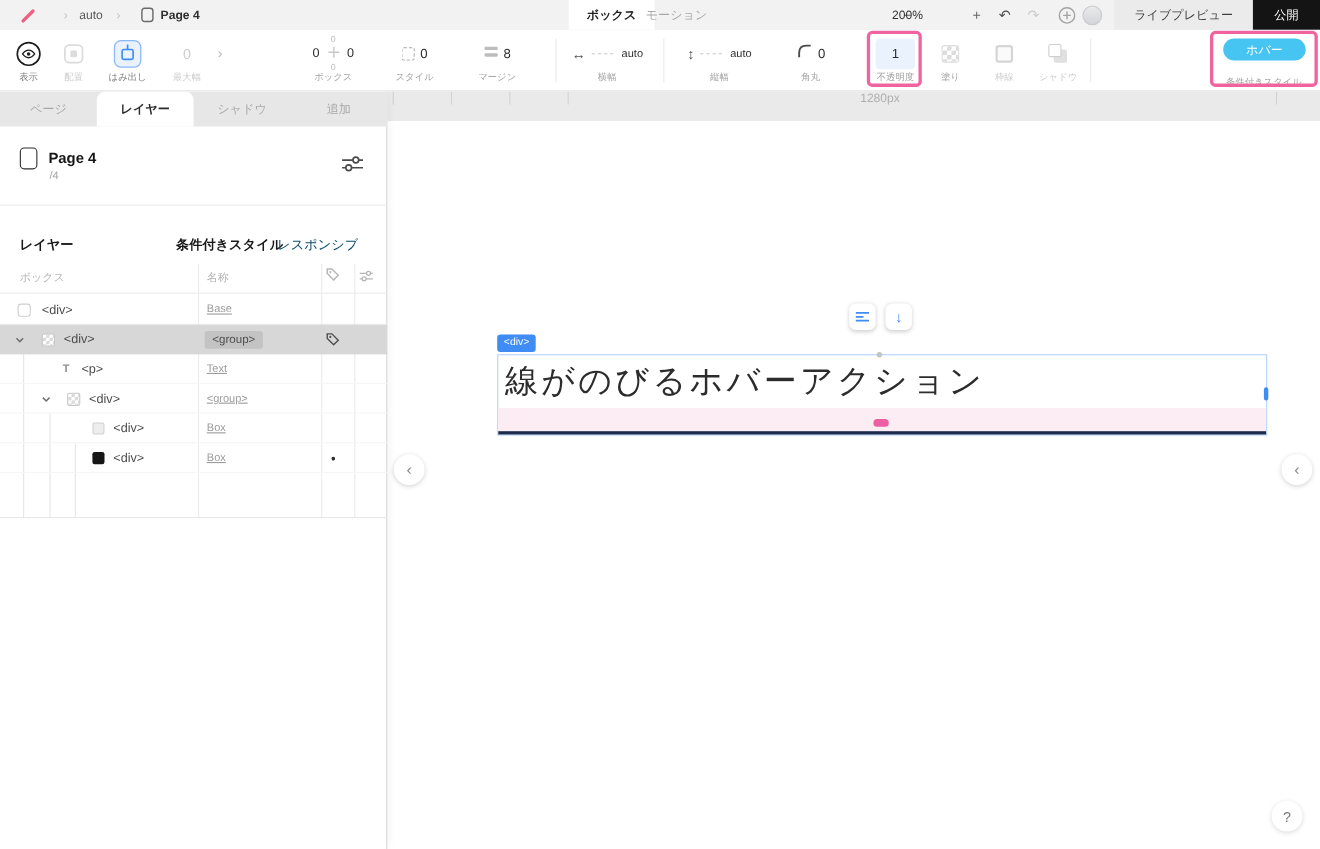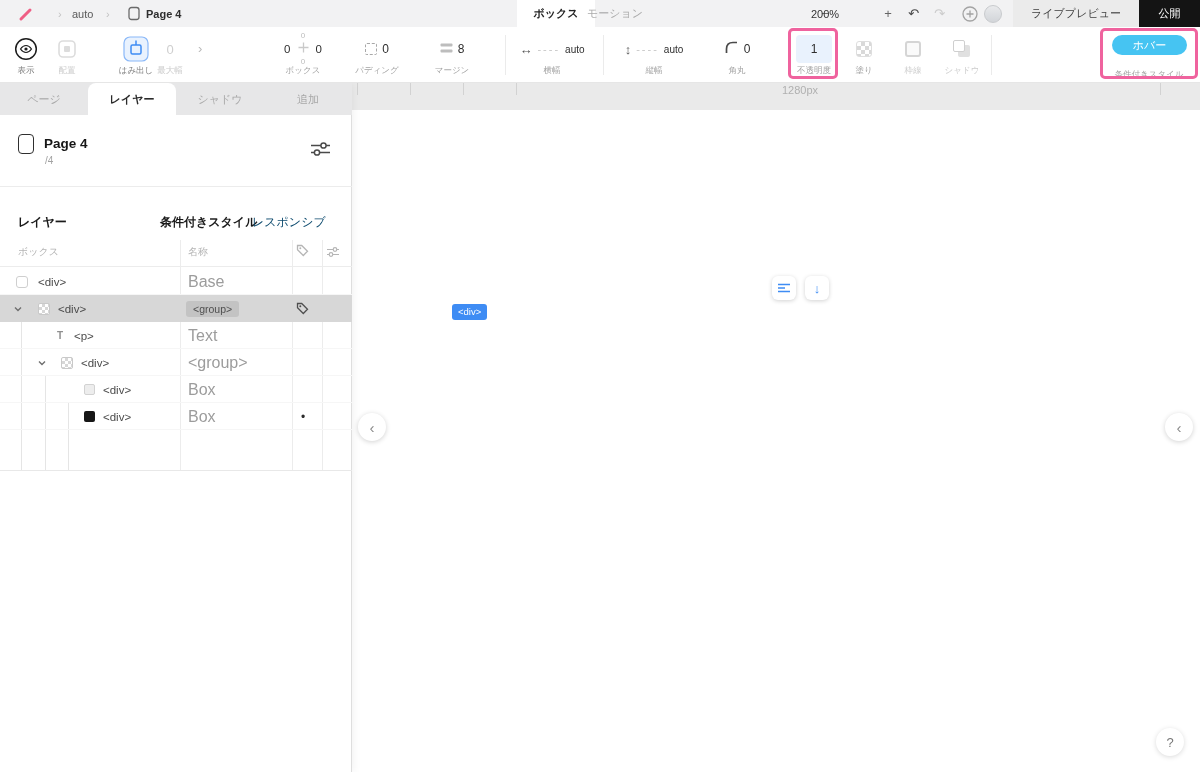--- a/index.html
+++ b/index.html
@@ -30,21 +30,21 @@
   .tb-publish { width:61px; justify-content:center; background:#141414; color:#fff; font-size:11px; }
 
   
   .toolbar { position:absolute; left:0; top:27px; width:1200px; height:56px; background:#fff; border-bottom:1px solid #e6e6e6; z-index:25; }
   .tgroup { position:absolute; top:2px; height:52px; text-align:center; }
   .ticonrow { position:absolute; left:0; right:0; top:6px; height:28px; display:flex; align-items:center; justify-content:center; gap:5px; }
   .tlabel { position:absolute; left:0; right:0; bottom:4px; font-size:8.5px; color:#a3a3a3; white-space:nowrap; }
   .tlabel.dark { color:#7c7c7c; }
   .tlabel.dim { color:#cccccc; }
   .g-visibility{left:6px;width:40px} .g-arrange{left:47px;width:40px}
-  .g-overflow{left:116px;width:40px} .g-maxwidth{left:150px;width:40px}
+  .g-overflow{left:96px;width:40px} .g-maxwidth{left:150px;width:40px}
   .g-margin{left:266px;width:74px} .g-padding{left:340px;width:74px}
   .g-gap{left:420px;width:64px} .g-width{left:508px;width:88px}
   .g-height{left:610px;width:88px} .g-radius{left:708px;width:58px}
   .g-opacity{left:790px;width:48px} .g-fill{left:844px;width:40px}
   .g-stroke{left:893px;width:40px} .g-shadow{left:942px;width:40px}
   .tval { font-size:12px; color:#2e2e2e; }
   .tval.dim { color:#cfcfcf; font-size:13px; }
   .tdashes { font-size:11px; letter-spacing:2px; color:#c6c6c6; }
   .tarrow { font-size:13px; color:#555; }
   .tauto { font-size:10px; color:#2e2e2e; }
@@ -82,21 +82,21 @@
   .ptab.dim { color:#0c4a6e; }
   .colhead { position:absolute; top:162px; font-size:10px; color:#b5b5b5; }
   .colhead-line { position:absolute; left:0; top:183px; width:352px; height:1px; background:#ececec; }
   .vline { position:absolute; width:1px; background:#ececec; z-index:1; }
   .guide { position:absolute; width:1px; background:#e5e5e5; z-index:1; }
   .tree-bottom-line { position:absolute; left:0; top:387px; width:352px; height:1px; background:#e8e8e8; }
   .lrow { position:absolute; left:0; width:352px; height:27px; border-bottom:1px solid #f6f6f6; z-index:2; }
   .lrow.selected { background:#d7d7d7; border-bottom:1px solid #d7d7d7; }
   .lcell { position:absolute; top:0; height:27px; display:flex; align-items:center; }
   .ltag { font-size:11.5px; color:#4b4b4b; }
-  .lname { font-size:16px; color:#9c9c9c; }
+  .lname { font-size:10px; color:#9c9c9c;text-decoration:underline; }
   .lchip { background:#c3c3c3; border-radius:3px; padding:2px 7px; font-size:10.5px; color:#4f4f4f; }
   .ticon-text { font-size:10px; color:#8f8f8f; font-weight:bold; }
   .icon-empty { width:12px; height:12px; border:1.5px solid #cfcfcf; border-radius:3px; }
   .icon-checker { width:12px; height:12px; border:1px solid #c9c9c9; border-radius:2px; background-color:#fff;
     background-image:linear-gradient(45deg,#d7d7d7 25%,transparent 25%,transparent 75%,#d7d7d7 75%),linear-gradient(45deg,#d7d7d7 25%,transparent 25%,transparent 75%,#d7d7d7 75%);
     background-size:6px 6px; background-position:0 0,3px 3px; }
   .icon-box-light { width:11px; height:11px; background:#ededed; border:1px solid #d2d2d2; border-radius:2px; }
   .icon-box-dark { width:11px; height:11px; background:#161616; border-radius:2px; }
   .lmarker { font-size:12px; color:#2c2c2c; }
 
@@ -213,21 +213,21 @@
     </div>
     <div class="m-bottom">0</div>
     <div class="tlabel">ボックス</div>
   </div>
 
   <div class="tgroup g-padding">
     <div class="ticonrow">
       <span class="pad-icon"></span>
       <span class="tval">0</span>
     </div>
-    <div class="tlabel">パディング</div>
+    <div class="tlabel">スタイル</div>
   </div>
 
   <div class="tgroup g-gap">
     <div class="ticonrow">
       <span>
         <svg width="13" height="12">
             <rect x="0.5" y="1.5" width="12" height="3" rx="1" fill="#bdbdbd"></rect>
             <rect x="0.5" y="7.5" width="12" height="3" rx="1" fill="#bdbdbd"></rect>
           </svg>
       </span>
@@ -437,20 +437,28 @@
     <svg width="14" height="12">
         <path d="M1 2.5 h12 M1 6 h7 M1 9.5 h12" stroke="#3e8cf4" stroke-width="1.6"></path>
       </svg>
   </div>
   <div class="cbtn" style="left:453px;top:193px">
     <span class="arrow">↓</span>
   </div>
 
   <div class="el-badge">&lt;div&gt;</div>
 
+  <div class="sel-el">
+    <div class="sel-heading">線がのびるホバーアクション</div>
+    <div class="hover-band"></div>
+    <div class="underline-bar"></div>
+    <div class="handle-top"></div>
+    <div class="handle-right"></div>
+    <div class="handle-gap"></div>
+  </div>
 
   <div class="navbtn" style="left:6px;top:330px">
     <span>‹</span>
   </div>
   <div class="navbtn" style="left:813px;top:330px">
     <span>‹</span>
   </div>
 
   <div class="helpbtn" style="left:804px;top:645px">
     <span>?</span>

